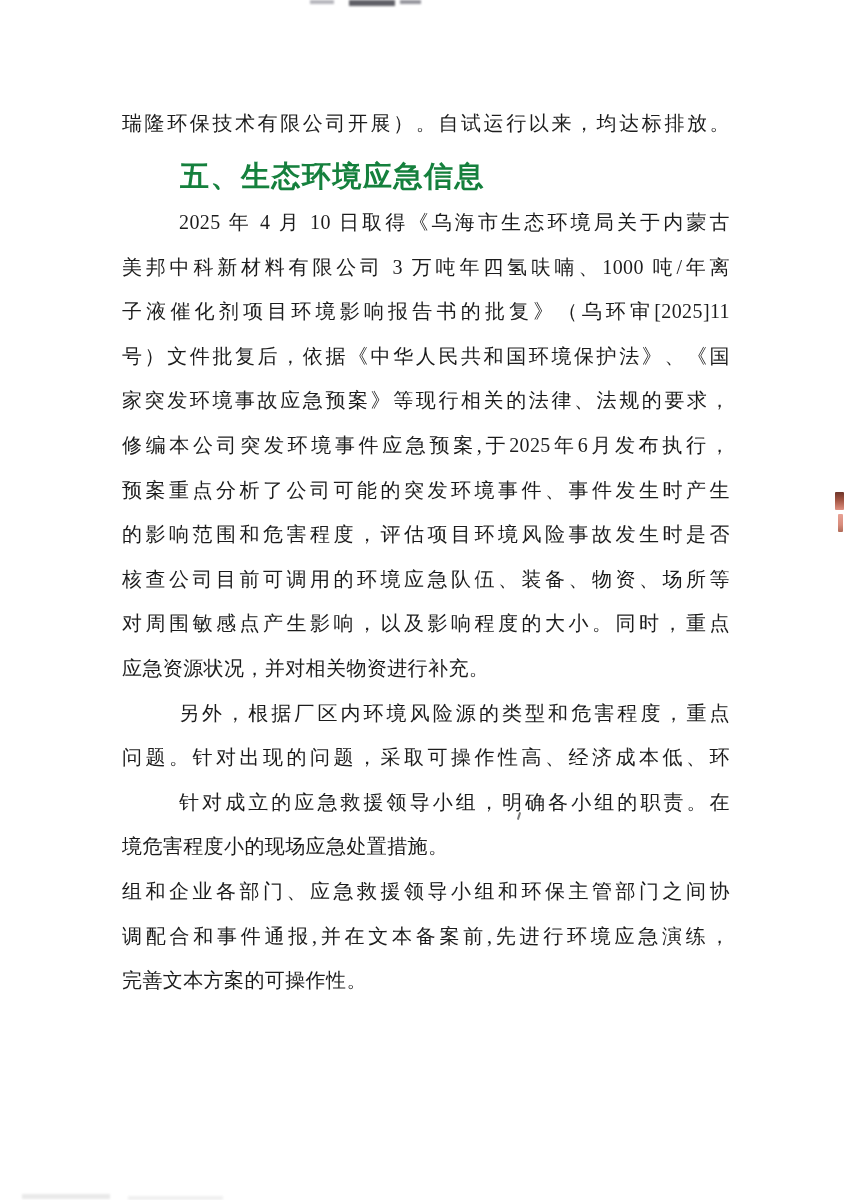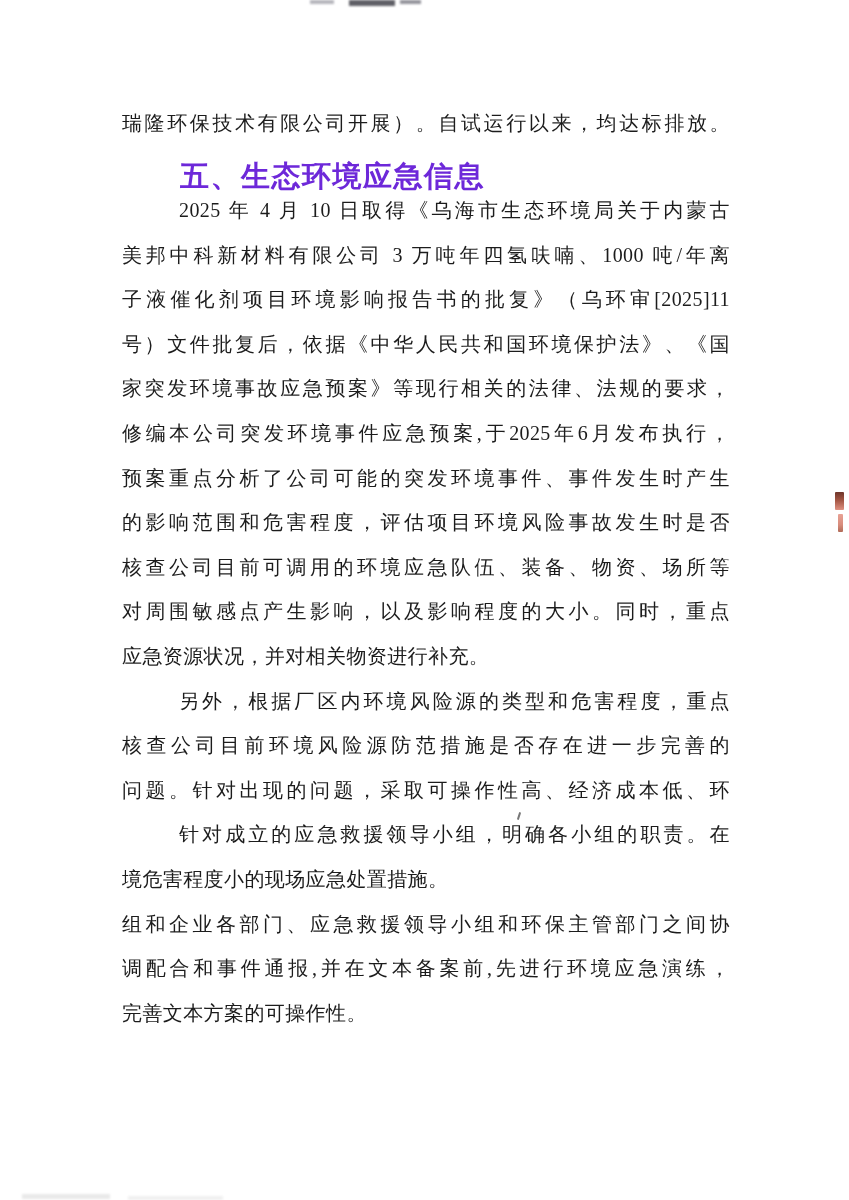--- a/index.html
+++ b/index.html
@@ -35,26 +35,26 @@
     left: 122px;
     top: 155px;
     width: 608px;
     height: 42px;
     line-height: 42px;
     padding-left: 58px;
     font-family: "Liberation Sans", "DejaVu Sans", sans-serif;
     font-weight: bold;
     font-size: 29px;
     letter-spacing: 1.5px;
-    color: #6d28d9;
+    color: #15803d;
   }
   .body-block {
     position: absolute;
     left: 122px;
-    top: 188px;
+    top: 200px;
     width: 608px;
   }
   .body-block .line {
     height: 44.6px;
     line-height: 44.6px;
     text-align: justify;
     text-align-last: justify;
   }
   .body-block .line.indent { text-indent: 57px; }
   .body-block .line.para-end {
@@ -105,21 +105,20 @@
     <div class="line">子液催化剂项目环境影响报告书的批复》（乌环审[2025]11</div>
     <div class="line">号）文件批复后，依据《中华人民共和国环境保护法》、《国</div>
     <div class="line">家突发环境事故应急预案》等现行相关的法律、法规的要求，</div>
     <div class="line">修编本公司突发环境事件应急预案,于2025年6月发布执行，</div>
     <div class="line">预案重点分析了公司可能的突发环境事件、事件发生时产生</div>
     <div class="line">的影响范围和危害程度，评估项目环境风险事故发生时是否</div>
     <div class="line">核查公司目前可调用的环境应急队伍、装备、物资、场所等</div>
     <div class="line">对周围敏感点产生影响，以及影响程度的大小。同时，重点</div>
     <div class="line para-end">应急资源状况，并对相关物资进行补充。</div>
     <div class="line indent">另外，根据厂区内环境风险源的类型和危害程度，重点</div>
-    <div class="line">核查公司目前环境风险源防范措施是否存在进一步完善的</div>
     <div class="line">问题。针对出现的问题，采取可操作性高、经济成本低、环</div>
     <div class="line indent">针对成立的应急救援领导小组，明确各小组的职责。在</div>
     <div class="line para-end">境危害程度小的现场应急处置措施。</div>
     <div class="line">组和企业各部门、应急救援领导小组和环保主管部门之间协</div>
     <div class="line">调配合和事件通报,并在文本备案前,先进行环境应急演练，</div>
     <div class="line para-end">完善文本方案的可操作性。</div>
   </div>
 
   <div class="edge-mark edge-mark-1"></div>
   <div class="edge-mark edge-mark-2"></div>

